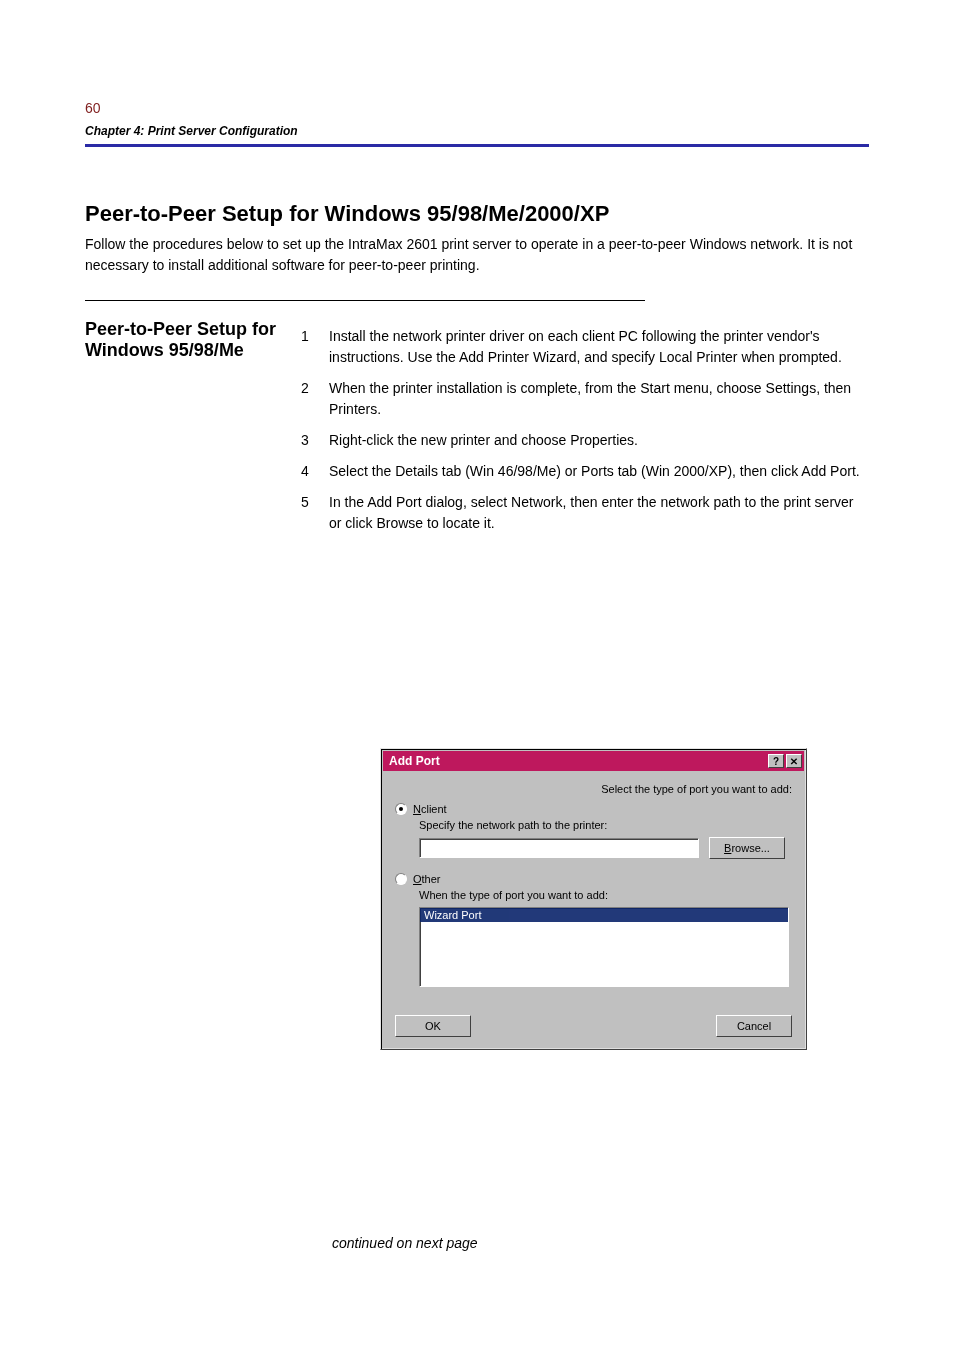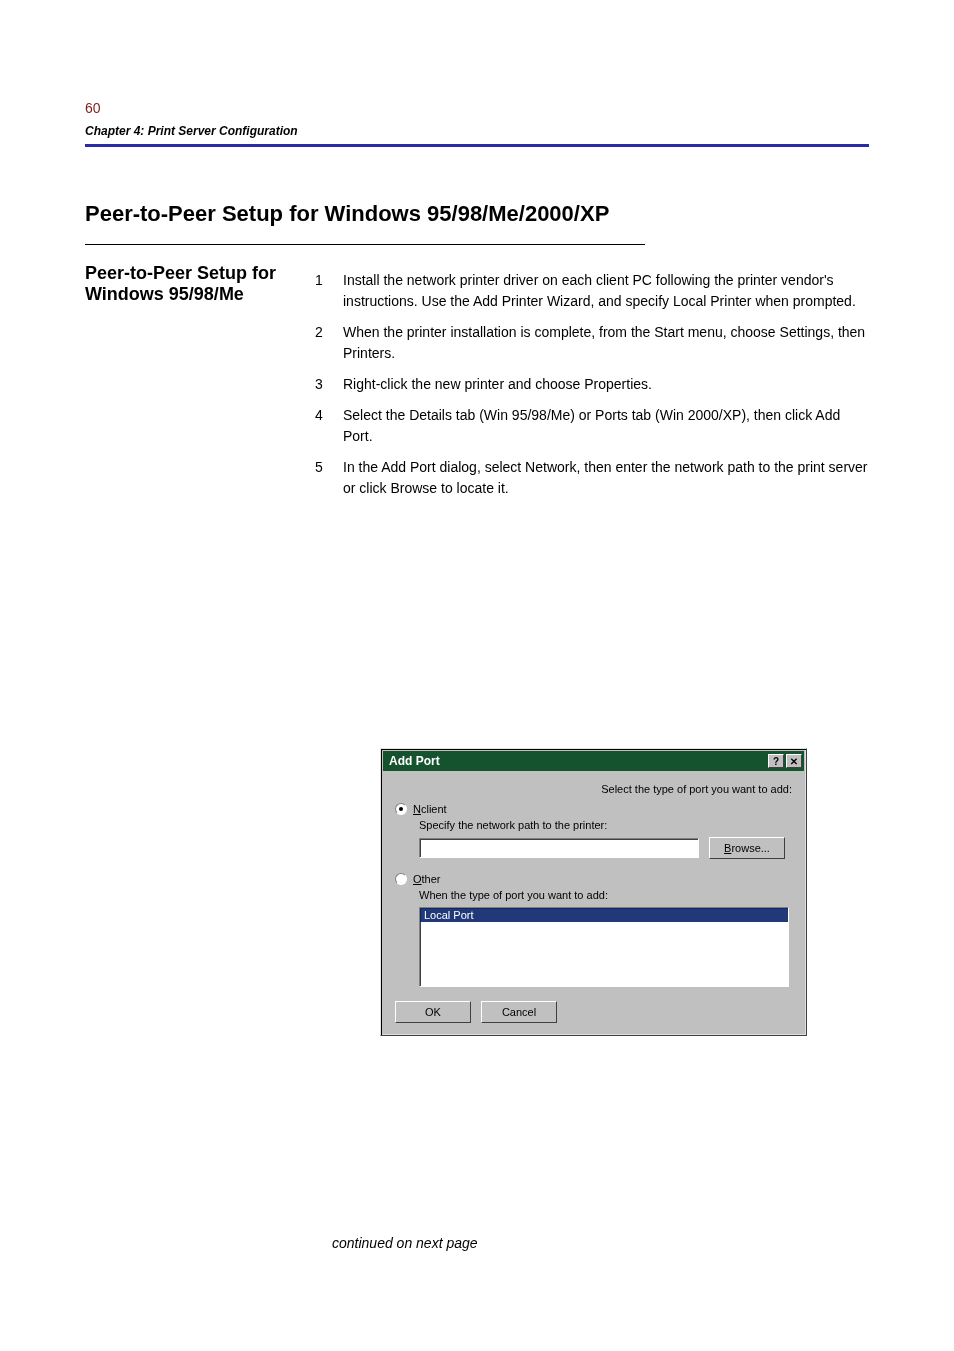--- a/index.html
+++ b/index.html
@@ -40,21 +40,21 @@
     background: #2a2aa5;
   }
   .body-area {
     position: absolute;
     top: 200px;
     left: 85px;
     right: 85px;
   }
   .two-col {
     display: flex;
-    gap: 30px;
+    gap: 16px;
   }
   .left-col {
     width: 200px;
     flex: 0 0 200px;
   }
   .right-col {
     flex: 1;
   }
   .section-heading {
     font-size: 22px;
@@ -94,21 +94,21 @@
     top: 748px;
     width: 427px;
     background: #c0c0c0;
     border-top: 1px solid #e4e4e4;
     border-left: 1px solid #e4e4e4;
     border-right: 1px solid #404040;
     border-bottom: 1px solid #404040;
     box-shadow: 1px 1px 0 #000 inset, -1px -1px 0 #dfdfdf inset;
   }
   .dlg-titlebar {
-    background: #14532d;
+    background: #be185d;
     color: #fff;
     font-size: 12px;
     font-weight: bold;
     height: 20px;
     display: flex;
     align-items: center;
     padding: 0 2px 0 6px;
     margin: 2px;
   }
   .dlg-title { flex: 1; }
@@ -202,23 +202,23 @@
   }
   .listbox .sel {
     background: #0a246a;
     color: #fff;
     font-size: 11px;
     padding: 1px 4px;
     opacity: .9;
   }
   .dlg-buttons {
     display: flex;
-    justify-content: flex-start;
+    justify-content: space-between;
     gap: 10px;
-    margin-top: 14px;
+    margin-top: 28px;
   }
   .other-block { margin-top: 14px; }
 
   .continued {
     position: absolute;
     left: 332px;
     bottom: 100px;
     font-size: 14px;
     font-style: italic;
   }
@@ -228,20 +228,21 @@
 <div class="page">
 
   <div class="header-area">
     <div class="page-number">60</div>
     <div class="header-title">Chapter 4: Print Server Configuration</div>
     <div class="blue-rule"></div>
   </div>
 
   <div class="body-area">
     <h2 class="section-heading">Peer-to-Peer Setup for Windows 95/98/Me/2000/XP</h2>
+    <p class="body-text">Follow the procedures below to set up the IntraMax 2601 print server to operate in a peer-to-peer Windows network. It is not necessary to install additional software for peer-to-peer printing.</p>
 
     <div class="two-col">
       <div class="left-col">
         <hr class="sub-rule" style="width:560px; margin-left:0;">
         <div class="sub-heading">Peer-to-Peer Setup for Windows 95/98/Me</div>
       </div>
       <div class="right-col" style="padding-top:36px;">
         <div class="num-item">
           <div class="n">1</div>
           <div class="t">Install the network printer driver on each client PC following the printer vendor's instructions. Use the Add Printer Wizard, and specify Local Printer when prompted.</div>
@@ -249,21 +250,21 @@
         <div class="num-item">
           <div class="n">2</div>
           <div class="t">When the printer installation is complete, from the Start menu, choose Settings, then Printers.</div>
         </div>
         <div class="num-item">
           <div class="n">3</div>
           <div class="t">Right-click the new printer and choose Properties.</div>
         </div>
         <div class="num-item">
           <div class="n">4</div>
-          <div class="t">Select the Details tab (Win 95/98/Me) or Ports tab (Win 2000/XP), then click Add Port.</div>
+          <div class="t">Select the Details tab (Win 46/98/Me) or Ports tab (Win 2000/XP), then click Add Port.</div>
         </div>
         <div class="num-item">
           <div class="n">5</div>
           <div class="t">In the Add Port dialog, select Network, then enter the network path to the print server or click Browse to locate it.</div>
         </div>
       </div>
     </div>
   </div>
 
   <div class="dialog">
@@ -297,21 +298,21 @@
       </div>
 
       <div class="other-block">
         <div class="radio-row">
           <span class="radio-outer"></span>
           <span class="radio-label"><span class="ul">O</span><span>ther</span></span>
         </div>
         <div class="indent">
           <div class="sub-instr">When the type of port you want to add:</div>
           <div class="listbox">
-            <div class="sel">Local Port</div>
+            <div class="sel">Wizard Port</div>
           </div>
         </div>
       </div>
 
       <div class="dlg-buttons">
         <span class="btn">OK</span>
         <span class="btn">Cancel</span>
       </div>
     </div>
   </div>

